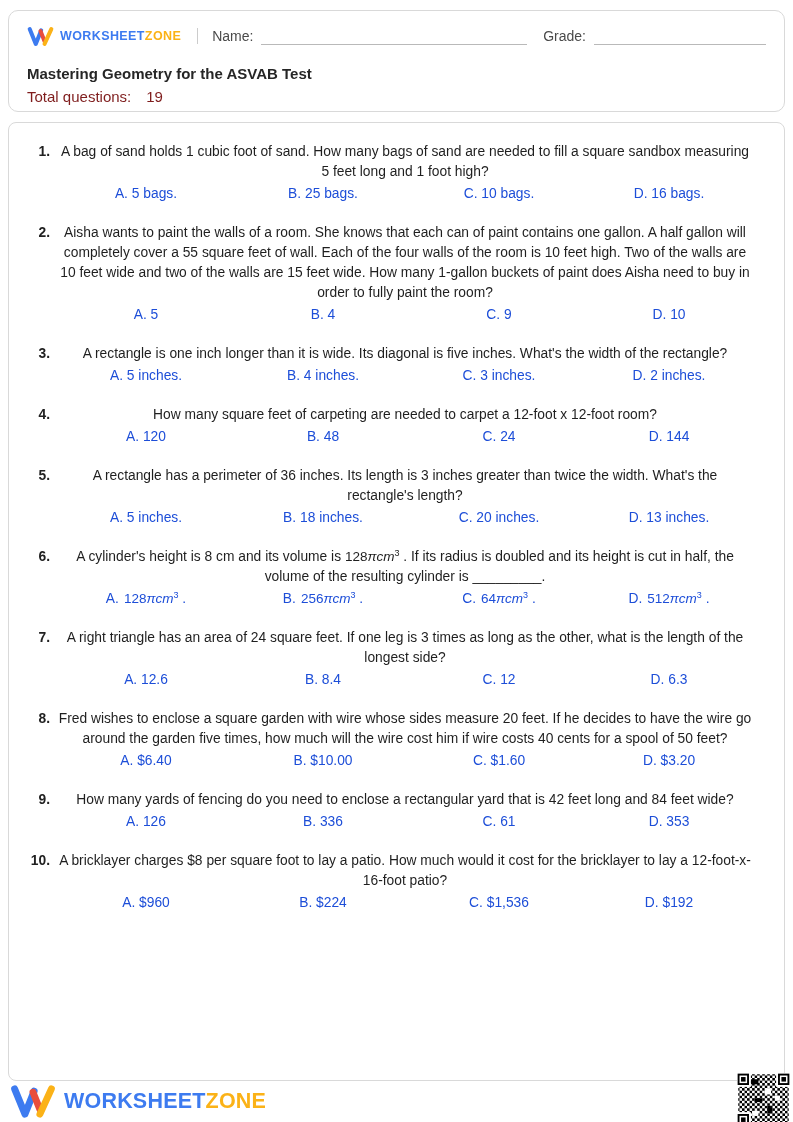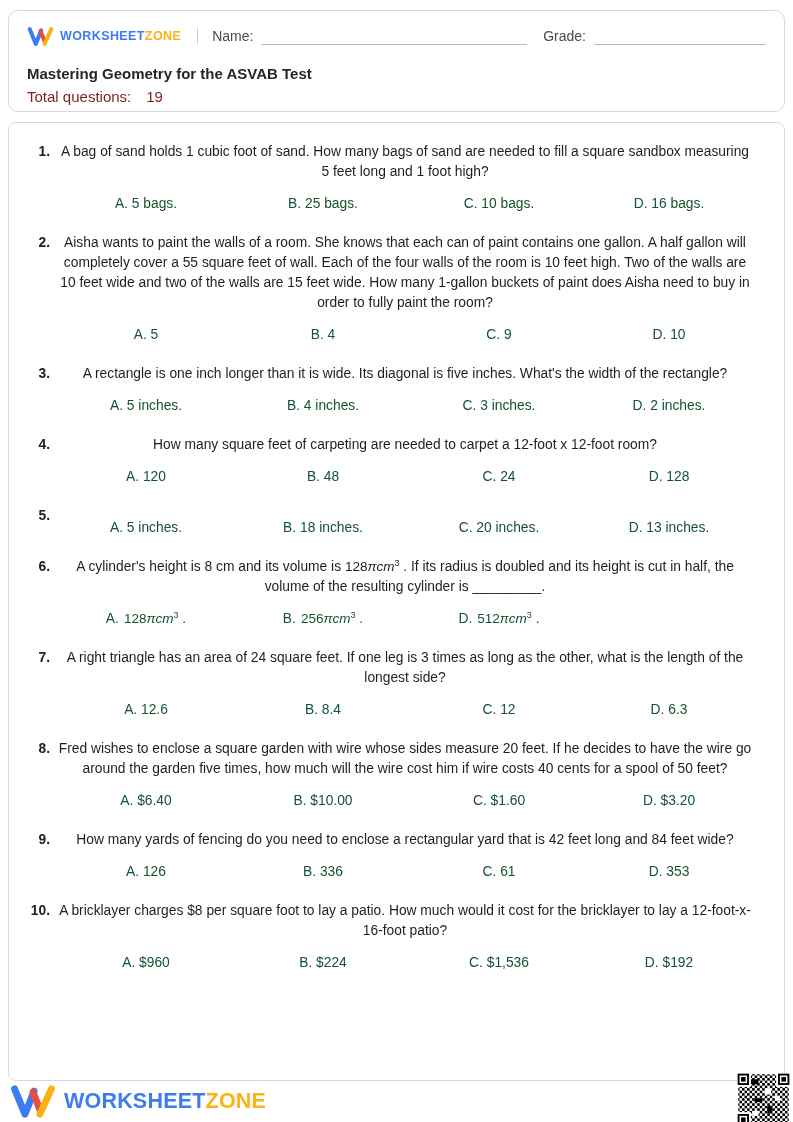--- a/index.html
+++ b/index.html
@@ -55,22 +55,22 @@
   .qnum {
     width: 26px; flex: 0 0 26px;
     text-align: right; margin-right: 8px;
     font-weight: bold; font-size: 13.8px; line-height: 20px;
   }
   .qbody { flex: 1; min-width: 0; text-align: center; }
   .qtext { font-size: 13.8px; line-height: 20px; color: #1f1f1f; }
   .opts {
     display: grid;
     grid-template-columns: 176px 178px 174px 1fr;
-    margin-top: 12px;
-    font-size: 13.8px; line-height: 20px; color: #14532d;
+    margin-top: 2px;
+    font-size: 13.8px; line-height: 20px; color: #1d4ed8;
   }
   .math { font-family: Liberation Sans, sans-serif; font-size: 13.5px; }
   .math .mvar { font-style: italic; }
   .math sup { font-size: 9px; line-height: 0; }
   .opt .letter { margin-right: 5px; }
 
   
   .footer-logo { position: absolute; left: 10px; top: 1084px; display: flex; align-items: center; gap: 8px; }
   .footer-words { font-weight: bold; font-size: 21.5px; letter-spacing: 0.2px; white-space: nowrap; }
   .scan-text {
@@ -150,44 +150,46 @@
     </div>
 
     <div class="q">
       <div class="qnum">4.</div>
       <div class="qbody">
         <p class="qtext">How many square feet of carpeting are needed to carpet a 12-foot x 12-foot room?</p>
         <div class="opts">
           <span class="opt">A. 120</span>
           <span class="opt">B. 48</span>
           <span class="opt">C. 24</span>
-          <span class="opt">D. 128</span>
+          <span class="opt">D. 144</span>
         </div>
       </div>
     </div>
 
     <div class="q">
       <div class="qnum">5.</div>
       <div class="qbody">
+        <p class="qtext">A rectangle has a perimeter of 36 inches. Its length is 3 inches greater than twice the width. What's the rectangle's length?</p>
         <div class="opts">
           <span class="opt">A. 5 inches.</span>
           <span class="opt">B. 18 inches.</span>
           <span class="opt">C. 20 inches.</span>
           <span class="opt">D. 13 inches.</span>
         </div>
       </div>
     </div>
 
     <div class="q">
       <div class="qnum">6.</div>
       <div class="qbody">
         <p class="qtext"><span>A cylinder's height is 8 cm and its volume is </span><span class="math"><span class="mnum">128</span><span class="mvar">πcm</span><sup>3</sup></span><span> . If its radius is doubled and its height is cut in half, the volume of the resulting cylinder is _________.</span></p>
         <div class="opts">
           <span class="opt"><span class="letter">A.</span><span class="math"><span class="mnum">128</span><span class="mvar">πcm</span><sup>3</sup></span><span> .</span></span>
           <span class="opt"><span class="letter">B.</span><span class="math"><span class="mnum">256</span><span class="mvar">πcm</span><sup>3</sup></span><span> .</span></span>
+          <span class="opt"><span class="letter">C.</span><span class="math"><span class="mnum">64</span><span class="mvar">πcm</span><sup>3</sup></span><span> .</span></span>
           <span class="opt"><span class="letter">D.</span><span class="math"><span class="mnum">512</span><span class="mvar">πcm</span><sup>3</sup></span><span> .</span></span>
         </div>
       </div>
     </div>
 
     <div class="q">
       <div class="qnum">7.</div>
       <div class="qbody">
         <p class="qtext">A right triangle has an area of 24 square feet. If one leg is 3 times as long as the other, what is the length of the longest side?</p>
         <div class="opts">

